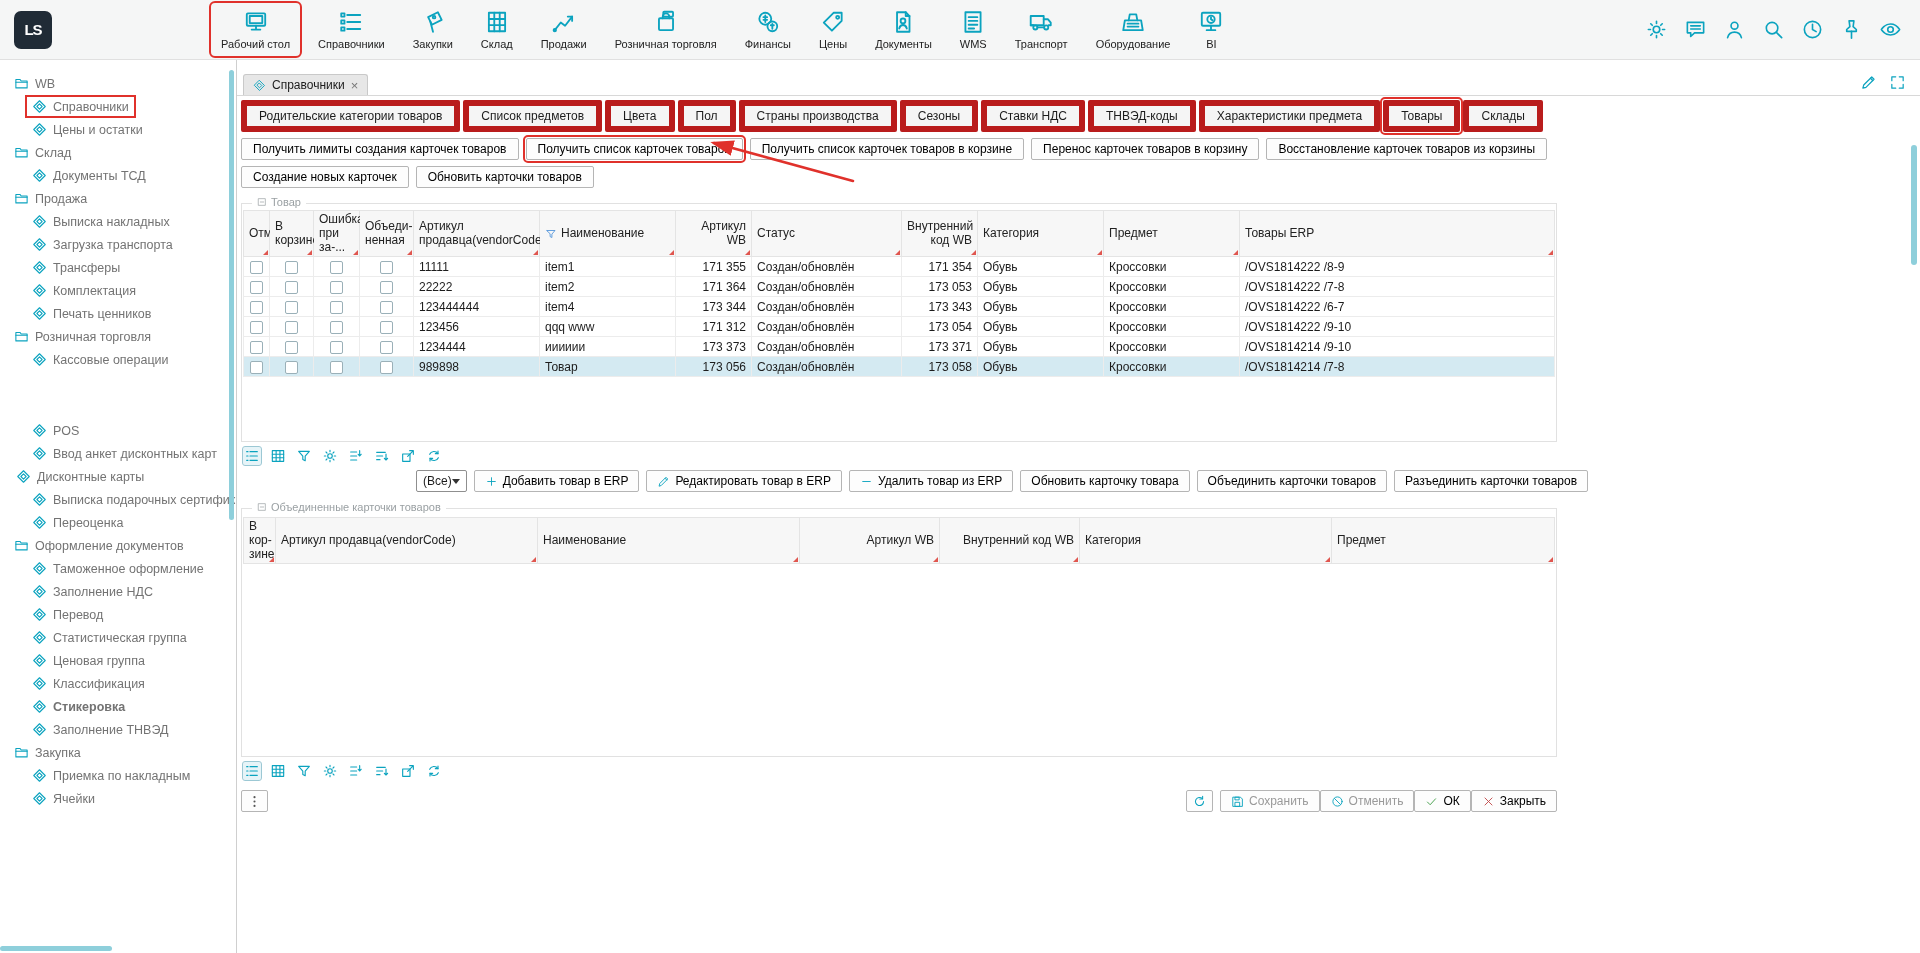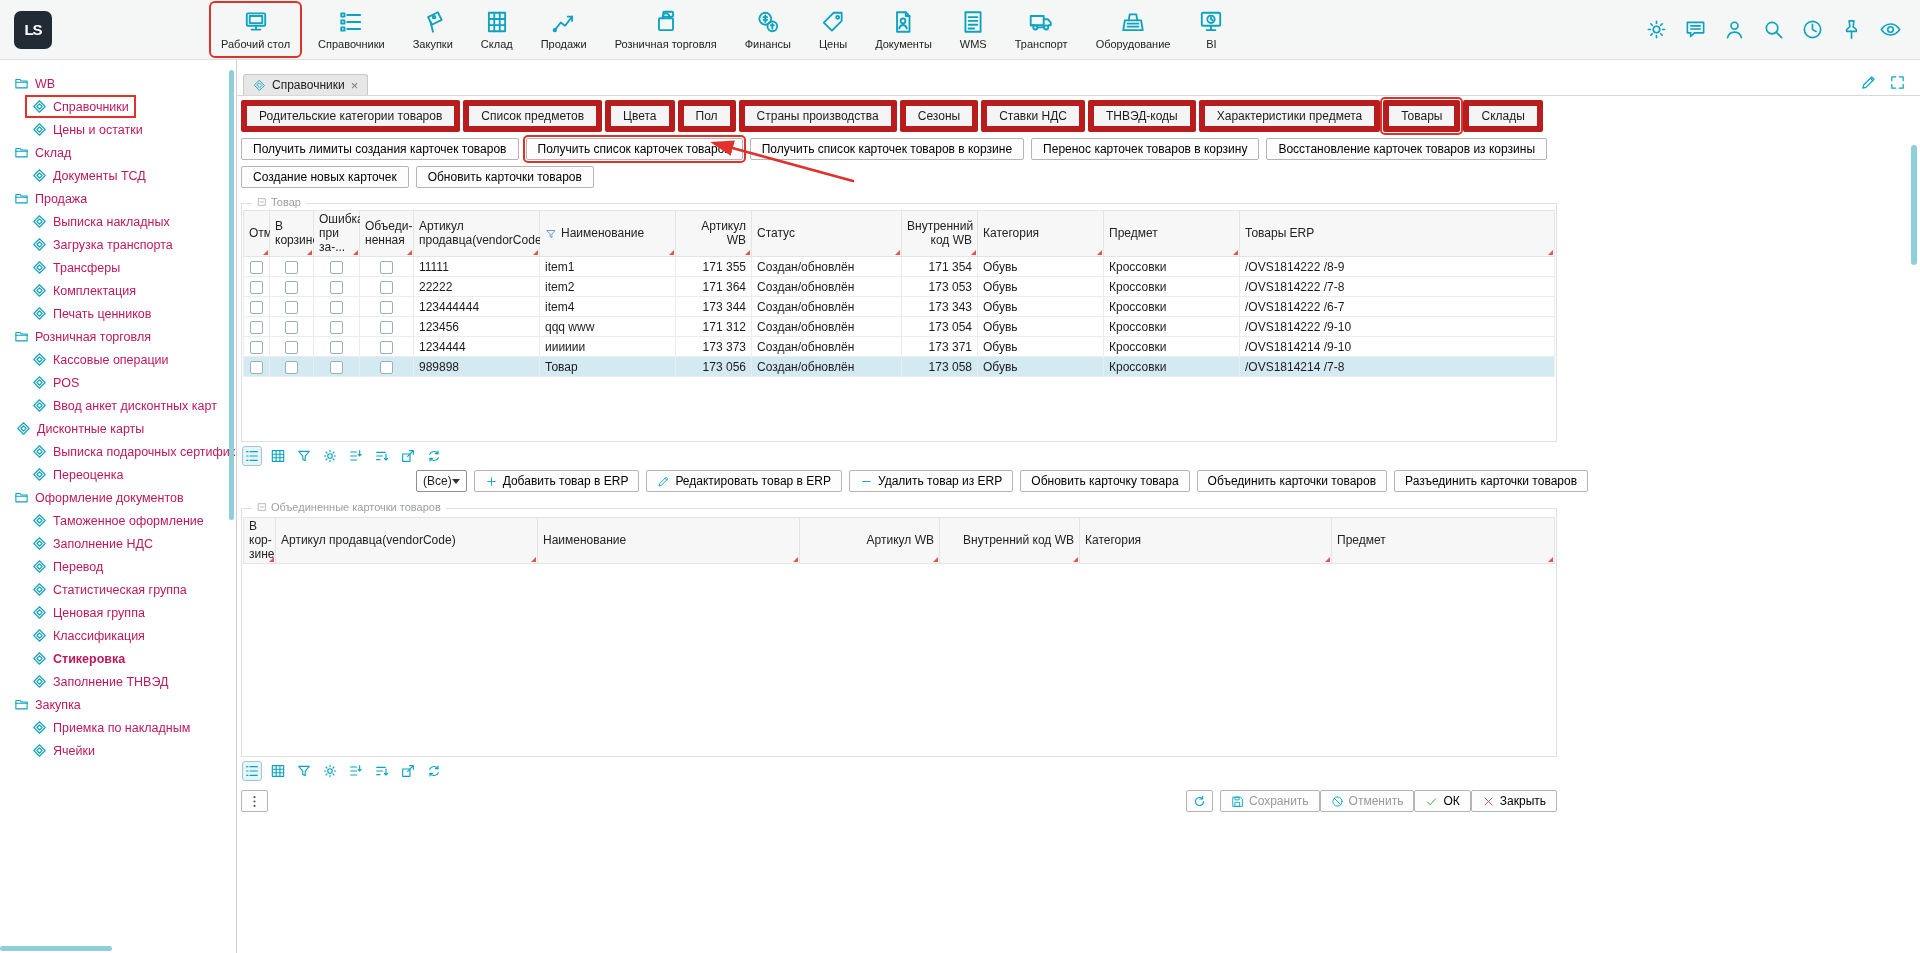--- a/index.html
+++ b/index.html
@@ -16,21 +16,21 @@
   .tn-label { font-size:11px; color:#222; white-space:nowrap; }
   .top-right { margin-left:auto; display:flex; gap:16px; padding-right:18px; }
   .tr-icon { width:23px; height:23px; color:#0ba3bf; cursor:pointer; }
 
   
   .workspace { display:flex; height:893px; }
   aside.sidebar { width:237px; border-right:1px solid #cfcfcf; background:#fff; padding-top:12px; position:relative; overflow:hidden; }
   .tree-item { height:23px; display:flex; align-items:center; white-space:nowrap; cursor:pointer; }
   .tree-inner { display:inline-flex; align-items:center; gap:6px; padding:1px 4px; }
   .tree-icon { width:15px; height:15px; color:#0ba3bf; flex:none; }
-  .tree-label { font-size:12.5px; color:#be185d; }
+  .tree-label { font-size:12.5px; color:#737373; }
   .sb-vscroll { position:absolute; right:2px; top:10px; width:5px; height:450px; background:#8ecfdb; border-radius:3px; }
   .sb-hscroll { position:absolute; left:0; bottom:2px; height:5px; width:112px; background:#8ecfdb; border-radius:3px; }
 
   main.content { flex:1; position:relative; padding-top:12px; background:#fff; }
   .doc-strip { height:24px; display:flex; align-items:flex-end; border-bottom:1px solid #d8d8d8; padding-left:6px; }
   .doc-tab { display:inline-flex; align-items:center; gap:6px; background:#e7e7e7; border:1px solid #c9c9c9; border-bottom:none; border-radius:3px 3px 0 0; padding:3px 9px; font-size:12px; cursor:pointer; }
   .dt-icon { width:13px; height:13px; color:#0ba3bf; }
   .dt-close { color:#777; font-size:13px; line-height:1; cursor:pointer; }
   .strip-right { margin-left:auto; display:flex; gap:12px; padding:0 14px 4px 0; }
   .strip-icon { width:17px; height:17px; color:#0ba3bf; cursor:pointer; }
@@ -379,21 +379,21 @@
         <div class="tree-item" data-name="tree-item" style="padding-left: 28px;">
           <span class="tree-inner">
             <span class="tree-icon" data-name="reference-icon"><svg viewBox="0 0 24 24">
                 <path d="M12 2.8L21.2 12 12 21.2 2.8 12z"></path>
                 <path d="M12 7.8l4.2 4.2-4.2 4.2L7.8 12z"></path>
               </svg></span>
             <span class="tree-label" data-name="tree-item-label">Кассовые операции</span>
           </span>
         </div>
 
-        <div class="tree-item" data-name="tree-item" style="padding-left: 28px;">
+        <div class="tree-item" data-name="tree-item" style="padding-left: 28px; margin-top: 48px;">
           <span class="tree-inner">
             <span class="tree-icon" data-name="reference-icon"><svg viewBox="0 0 24 24">
                 <path d="M12 2.8L21.2 12 12 21.2 2.8 12z"></path>
                 <path d="M12 7.8l4.2 4.2-4.2 4.2L7.8 12z"></path>
               </svg></span>
             <span class="tree-label" data-name="tree-item-label">POS</span>
           </span>
         </div>
 
         <div class="tree-item" data-name="tree-item" style="padding-left: 28px;">

